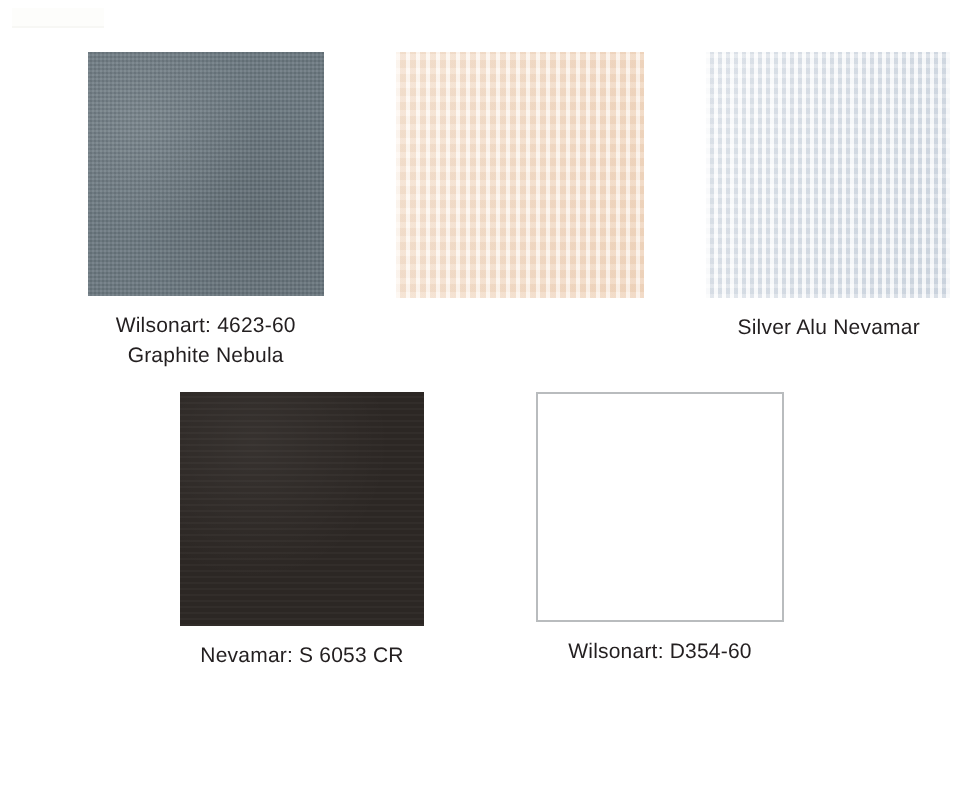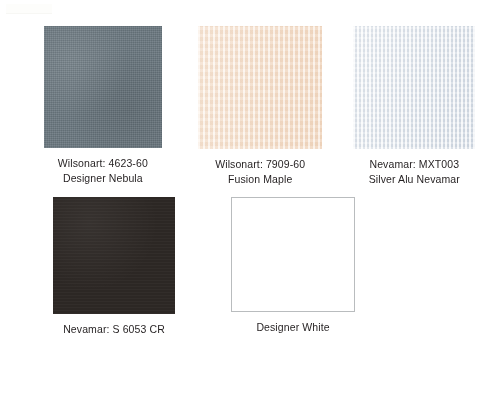--- a/index.html
+++ b/index.html
@@ -157,73 +157,69 @@
     font-size: 10.5px;
     line-height: 15px;
     letter-spacing: 0.01em;
     white-space: nowrap;
   }
   .caption-code { display: block; }
   .caption-name { display: block; }
 
   .row-2 {
     margin-top: 10px;
+    padding-left: 37px;
   }
   .row-2 .col-1 { padding-left: 30px; }
   .row-2 .col-2 { padding-left: 16px; }
 </style>
 </head>
 <body>
 
 <div class="board">
 
   <div class="scan-artifact"></div>
 
   <div class="swatch-grid">
 
     <div class="swatch-row row-1">
 
       <div class="swatch-cell col-1">
         <div class="swatch-chip chip-graphite"></div>
         <div class="swatch-caption">
           <span class="caption-code">Wilsonart: 4623-60</span>
-          <span class="caption-name">Designer Nebula</span>
+          <span class="caption-name">Graphite Nebula</span>
         </div>
       </div>
 
       <div class="swatch-cell col-2">
         <div class="swatch-chip chip-maple"></div>
-        <div class="swatch-caption">
-          <span class="caption-code">Wilsonart: 7909-60</span>
-          <span class="caption-name">Fusion Maple</span>
-        </div>
       </div>
 
       <div class="swatch-cell col-3">
         <div class="swatch-chip chip-silver"></div>
         <div class="swatch-caption">
-          <span class="caption-code">Nevamar: MXT003</span>
           <span class="caption-name">Silver Alu Nevamar</span>
         </div>
       </div>
 
     </div>
 
     <div class="swatch-row row-2">
 
       <div class="swatch-cell col-1">
         <div class="swatch-chip chip-black"></div>
         <div class="swatch-caption">
           <span class="caption-code">Nevamar: S 6053 CR</span>
         </div>
       </div>
 
       <div class="swatch-cell col-2">
         <div class="swatch-chip chip-white"></div>
         <div class="swatch-caption">
-          <span class="caption-name">Designer White</span>
+          <span class="caption-code">Wilsonart: D354-60</span>
         </div>
       </div>
 
     </div>
 
   </div>
 </div>
 
 </body></html>

